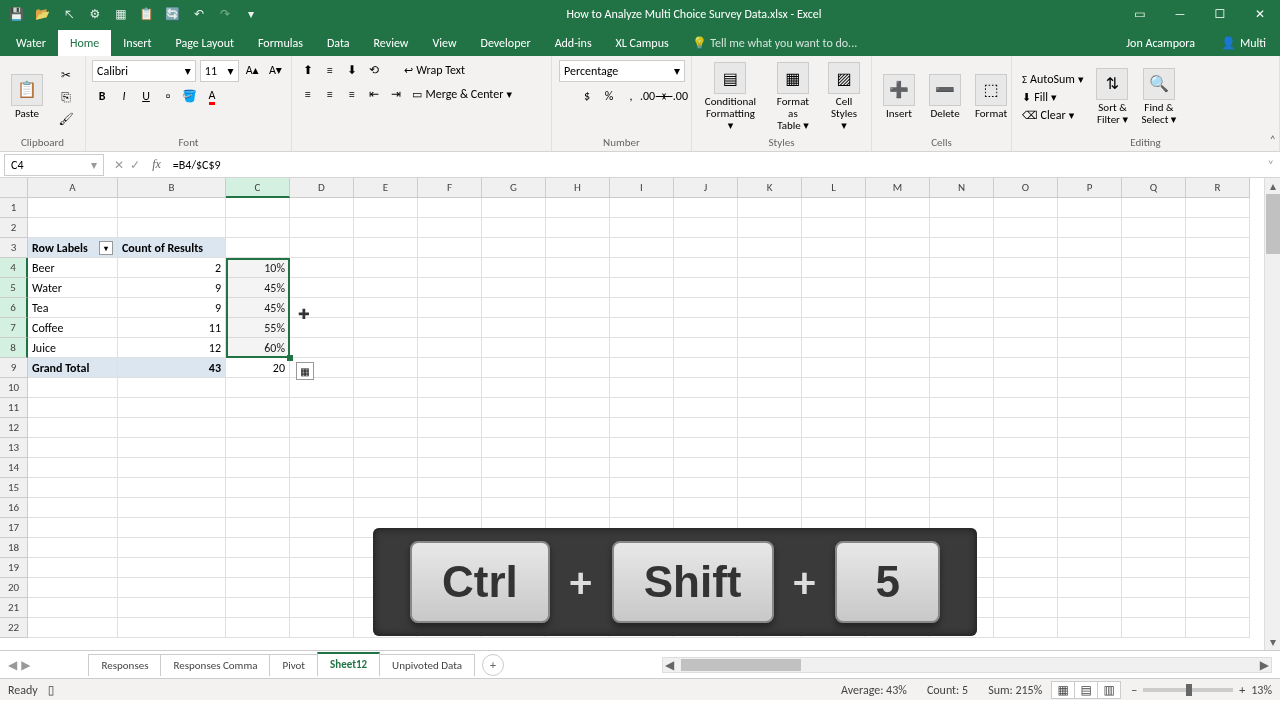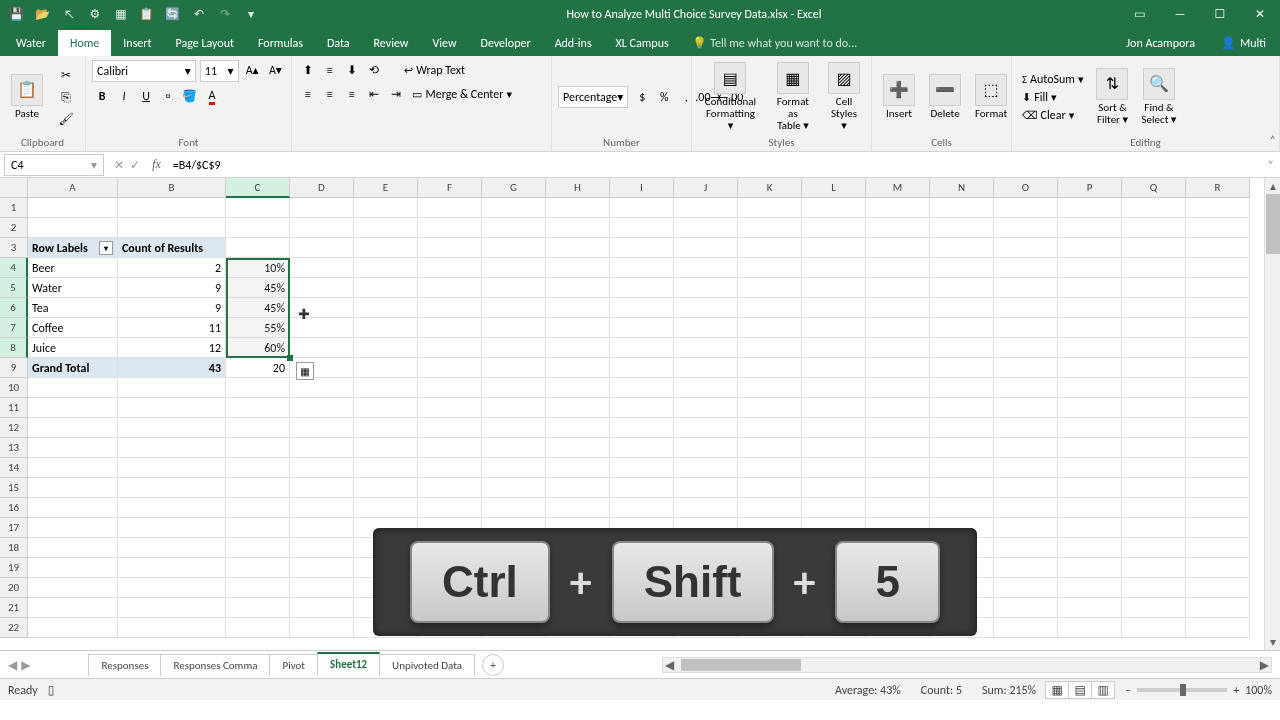--- a/index.html
+++ b/index.html
@@ -205,21 +205,21 @@
         <span class="ib">≡</span>
         <span class="ib">≡</span>
         <span class="ib">⇤</span>
         <span class="ib">⇥</span>
         <div class="smallbtn">▭ <span>Merge &amp; Center</span> ▾</div>
       </div>
     </div>
   </div>
 
   <div class="group" style="width:140px">
-    <div class="body" style="flex-direction:row;align-items:center;gap:4px">
+    <div class="body" style="flex-direction:column;align-items:flex-end;gap:4px">
       <div class="selectbox" style="width:126px">
           <span>Percentage</span>
           <span>▾</span>
         </div>
       <div style="display:flex;gap:2px">
         <span class="ib">$</span>
         <span class="ib">%</span>
         <span class="ib">,</span>
         <span class="ib">.00→</span>
         <span class="ib">←.00</span>
@@ -842,15 +842,15 @@
     <span>▦</span>
     <span>▤</span>
     <span>▥</span>
   </div>
   <div class="zoom">
     <span>−</span>
     <div class="zoomslider">
         <div class="knob"></div>
       </div>
     <span>+</span>
-    <span>100%</span>
+    <span>13%</span>
   </div>
 </div>
 
 </body></html>

